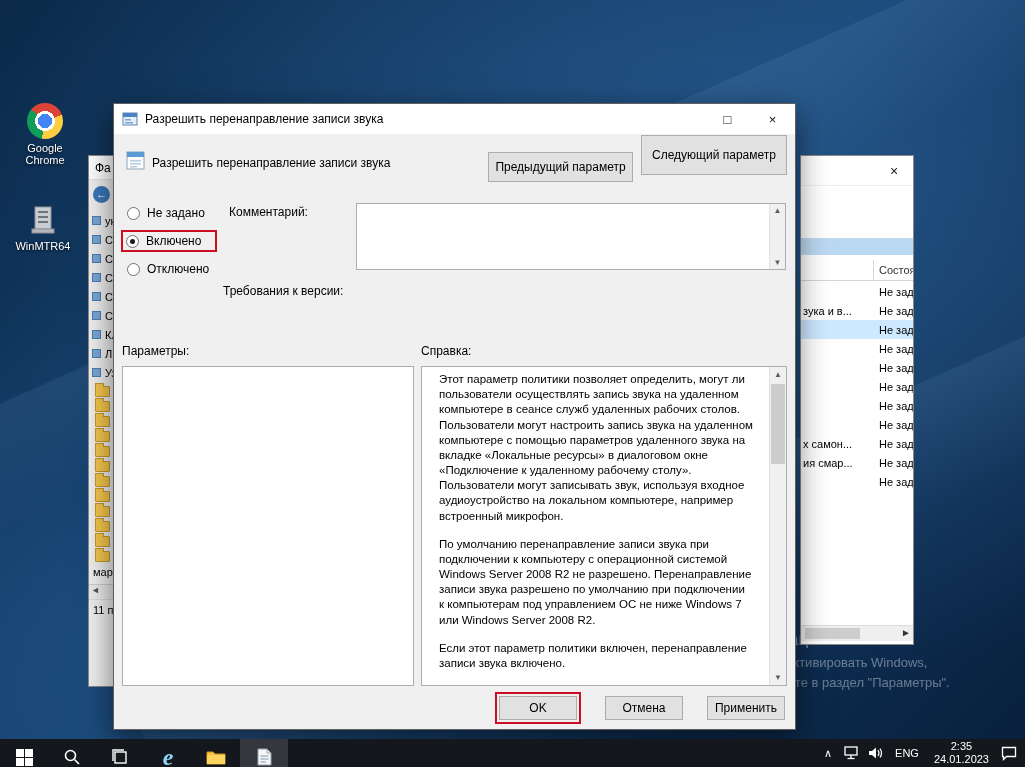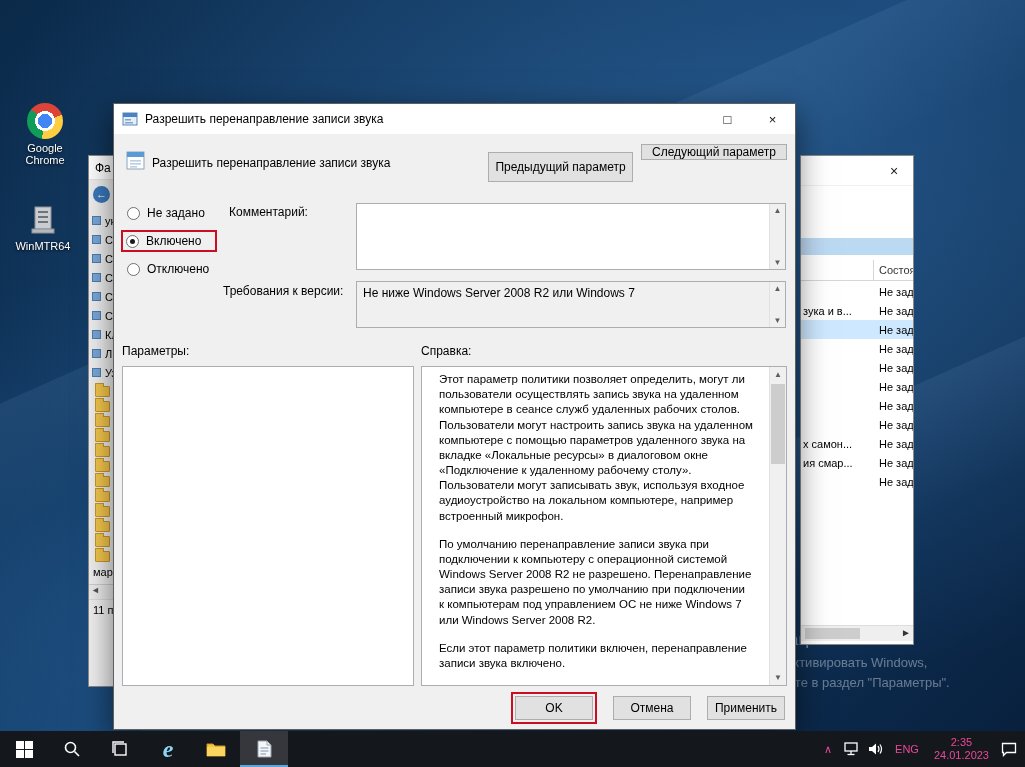--- a/index.html
+++ b/index.html
@@ -77,21 +77,21 @@
     border:1px solid #5f5f5f;box-shadow:0 10px 30px rgba(0,0,0,.55);font-size:12px;color:#000}
   .dlg-titlebar{height:30px;background:#fff;display:flex;align-items:center;padding-left:8px}
   .tb-title{margin-left:7px;font-size:12px}
   .tb-controls{margin-left:auto;display:flex;height:100%}
   .wbtn{width:45px;height:100%;display:flex;align-items:center;justify-content:center;font-size:13px;color:#111}
 
   .hdr-icon{position:absolute;left:12px;top:47px}
   .hdr-name{position:absolute;left:38px;top:52px;font-size:12px}
   .btn{background:#e1e1e1;border:1px solid #adadad;font-size:12px;font-family:inherit;color:#000;cursor:pointer}
   .btn.prev{position:absolute;left:374px;top:48px;width:145px;height:30px}
-  .btn.next{position:absolute;left:527px;top:40px;width:146px;height:16px}
+  .btn.next{position:absolute;left:527px;top:31px;width:146px;height:40px}
 
   .radios{position:absolute;left:10px;top:98px}
   .radio-row{display:flex;align-items:center;height:22px;margin-bottom:6px;padding:0 8px 0 3px}
   .radio-row.annotated{border:2px solid #cb0e22;margin-left:-3px}
   .radio{width:13px;height:13px;border:1px solid #707070;border-radius:50%;background:#fff;margin-right:7px;position:relative;flex:0 0 auto}
   .radio.on::after{content:"";position:absolute;inset:3px;border-radius:50%;background:#1a1a1a}
 
   .lbl-comment{position:absolute;left:115px;top:101px}
   .comment-box{position:absolute;left:242px;top:99px;width:430px;height:67px;background:#fff;border:1px solid #abadb3}
   .lbl-supported{position:absolute;left:109px;top:180px}
@@ -109,26 +109,26 @@
   .help-text{position:absolute;left:7px;top:5px;right:23px;bottom:4px;overflow:hidden;font-size:11.5px;line-height:1.32}
   .help-p{margin:0 10px 13px}
   .help-scroll{position:absolute;top:0;right:0;bottom:0;width:17px;background:#f0f0f0;border-left:1px solid #e0e0e0;
     font-size:8px;color:#5e5e5e;text-align:center}
   .help-scroll .up{position:absolute;top:3px;left:0;right:0}
   .help-scroll .dn{position:absolute;bottom:3px;left:0;right:0}
   .help-scroll .up::before{content:"▲"}
   .help-scroll .dn::before{content:"▼"}
   .help-thumb{position:absolute;top:17px;left:1px;right:1px;height:80px;background:#cdcdcd}
 
-  .footer{position:absolute;left:0;right:10px;bottom:5px;display:flex;justify-content:flex-end;align-items:center;gap:16px}
+  .footer{position:absolute;left:0;right:10px;bottom:5px;display:flex;justify-content:flex-end;align-items:center;gap:24px}
   .btn.dlgbtn{width:78px;height:24px}
   .ok-wrap{border:2px solid #cb0e22;padding:2px;display:inline-flex}
 
   
-  .taskbar{position:absolute;left:0;bottom:0;width:100%;height:36px;background:#14171c;display:flex;color:#ec4899;z-index:50}
+  .taskbar{position:absolute;left:0;bottom:0;width:100%;height:28px;background:#14171c;display:flex;color:#ffffff;z-index:50}
   .tb-left{display:flex}
   .tb-btn{width:48px;display:flex;align-items:center;justify-content:center;height:36px}
   .tb-btn.active{background:rgba(255,255,255,.14);box-shadow:inset 0 -2px 0 #5aa7e0}
   .ie-e::before{content:"e";font-family:"Liberation Serif",serif;font-style:italic;font-weight:bold;
     font-size:24px;color:#8fd6f7;line-height:1}
   .tb-right{margin-left:auto;display:flex;align-items:center;padding-right:4px}
   .tray-btn{width:24px;height:36px;display:flex;align-items:center;justify-content:center}
   .lang{font-size:11px;padding:0 7px}
   .clock{font-size:11px;line-height:13px;text-align:center;padding:0 8px}
   .chev::before{content:"∧";font-size:11px}
@@ -325,27 +325,20 @@
 
     <span class="lbl-comment">Комментарий:</span>
     <div class="comment-box">
       <span class="vscroll-mini">
           <span class="up"></span>
           <span class="dn"></span>
         </span>
     </div>
 
     <span class="lbl-supported">Требования к версии:</span>
-    <div class="supported-box">
-      <span>Не ниже Windows Server 2008 R2 или Windows 7</span>
-      <span class="vscroll-mini">
-          <span class="up"></span>
-          <span class="dn"></span>
-        </span>
-    </div>
 
     <span class="lbl-options">Параметры:</span>
     <span class="lbl-help">Справка:</span>
 
     <div class="options-box"></div>
 
     <div class="help-box">
       <div class="help-text">
         <p class="help-p">Этот параметр политики позволяет определить, могут ли пользователи осуществлять запись звука на удаленном компьютере в сеансе служб удаленных рабочих столов. Пользователи могут настроить запись звука на удаленном компьютере с помощью параметров удаленного звука на вкладке «Локальные ресурсы» в диалоговом окне «Подключение к удаленному рабочему столу». Пользователи могут записывать звук, используя входное аудиоустройство на локальном компьютере, например встроенный микрофон.</p>
           <p class="help-p">По умолчанию перенаправление записи звука при подключении к компьютеру с операционной системой Windows Server 2008 R2 не разрешено. Перенаправление записи звука разрешено по умолчанию при подключении к компьютерам под управлением ОС не ниже Windows 7 или Windows Server 2008 R2.</p>

